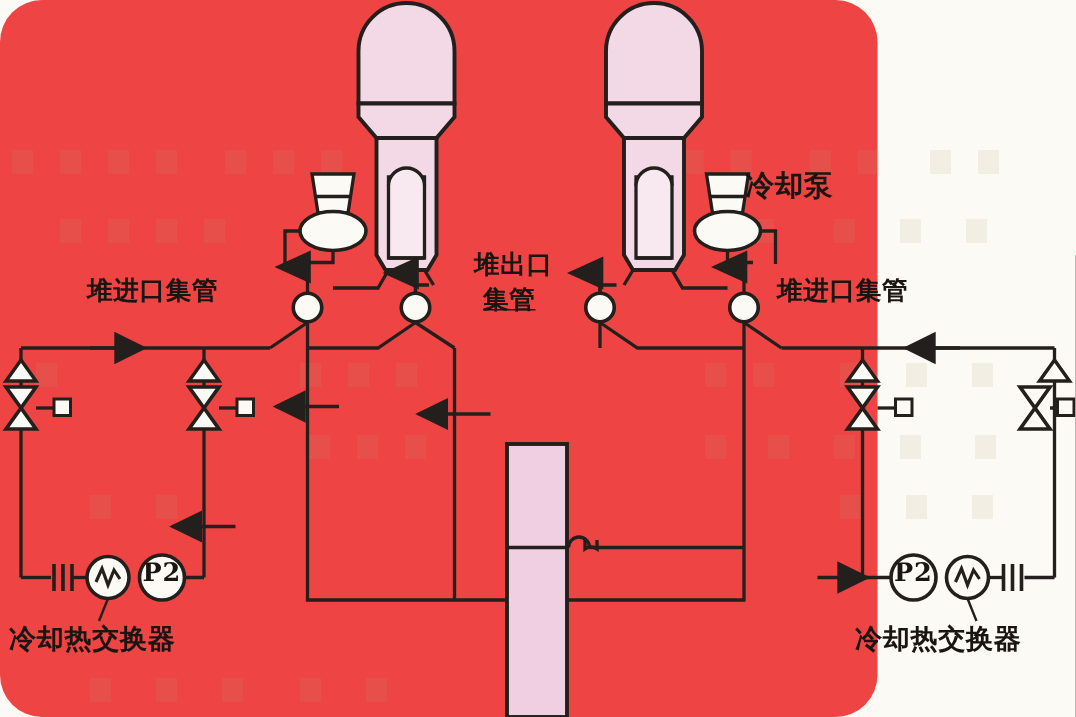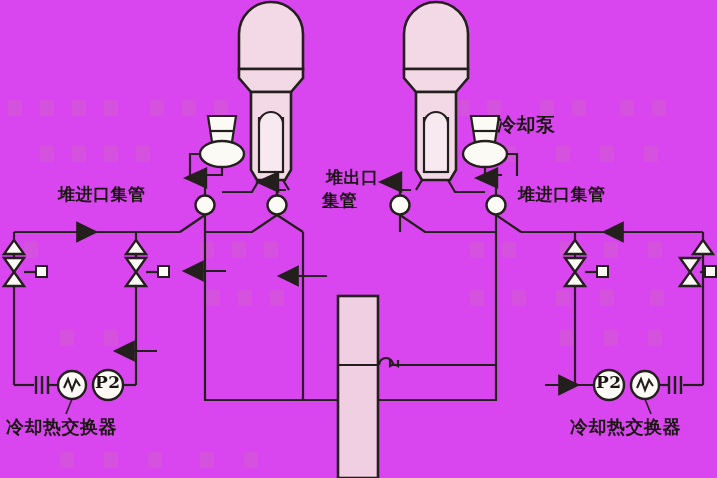--- a/index.html
+++ b/index.html
@@ -2,21 +2,21 @@
 <html><head>
 <meta charset="utf-8">
 <title>Reactor Cooling System Diagram</title>
 <style>
   html,body{margin:0;padding:0;}
   body{
     width:717px;height:478px;overflow:hidden;
     background:#fbfaf4;
     font-family:"DejaVu Sans","Liberation Sans",sans-serif;
   }
-  #stage{position:relative;width:717px;height:478px;background:#d946ef;}
+  #stage{position:relative;width:585px;height:478px;background:#ef4444;border-radius:28px;}
   #stage svg{position:absolute;left:0;top:0;}
   .lbl{
     position:absolute;
     color:#1a1512;
     font-family:"DejaVu Sans","Liberation Sans",sans-serif;
     font-weight:700;
     letter-spacing:0.5px;
     white-space:pre;
     line-height:1.05;
   }
@@ -263,21 +263,21 @@
         <path d="M703,240 L693,254 L713,254 Z" fill="#fbfaf4" stroke="#231f1c" stroke-width="2.3"></path>
       </g>
   </svg>
 
   <div class="lbl" style="left:497px;top:115px;font-size:19px;">冷却泵</div>
 
   <div class="lbl" style="left:58px;top:186px;font-size:17px;">堆进口集管</div>
 
   <div class="lbl" style="left:518px;top:186px;font-size:17px;">堆进口集管</div>
 
-  <div class="lbl" style="left:326px;top:169px;font-size:17px;">堆出口</div>
+  <div class="lbl" style="left:316px;top:169px;font-size:17px;">堆出口</div>
   <div class="lbl" style="left:322px;top:192px;font-size:17px;text-decoration:underline;">集管</div>
 
   <div class="lbl" style="left:6px;top:418px;font-size:18px;">冷却热交换器</div>
 
   <div class="lbl" style="left:570px;top:418px;font-size:18px;">冷却热交换器</div>
 
   <div class="lbl" style="left:95px;top:374px;font-size:17px;font-family:'DejaVu Serif',serif;">P2</div>
 
   <div class="lbl" style="left:596px;top:374px;font-size:17px;font-family:'DejaVu Serif',serif;">P2</div>
 

